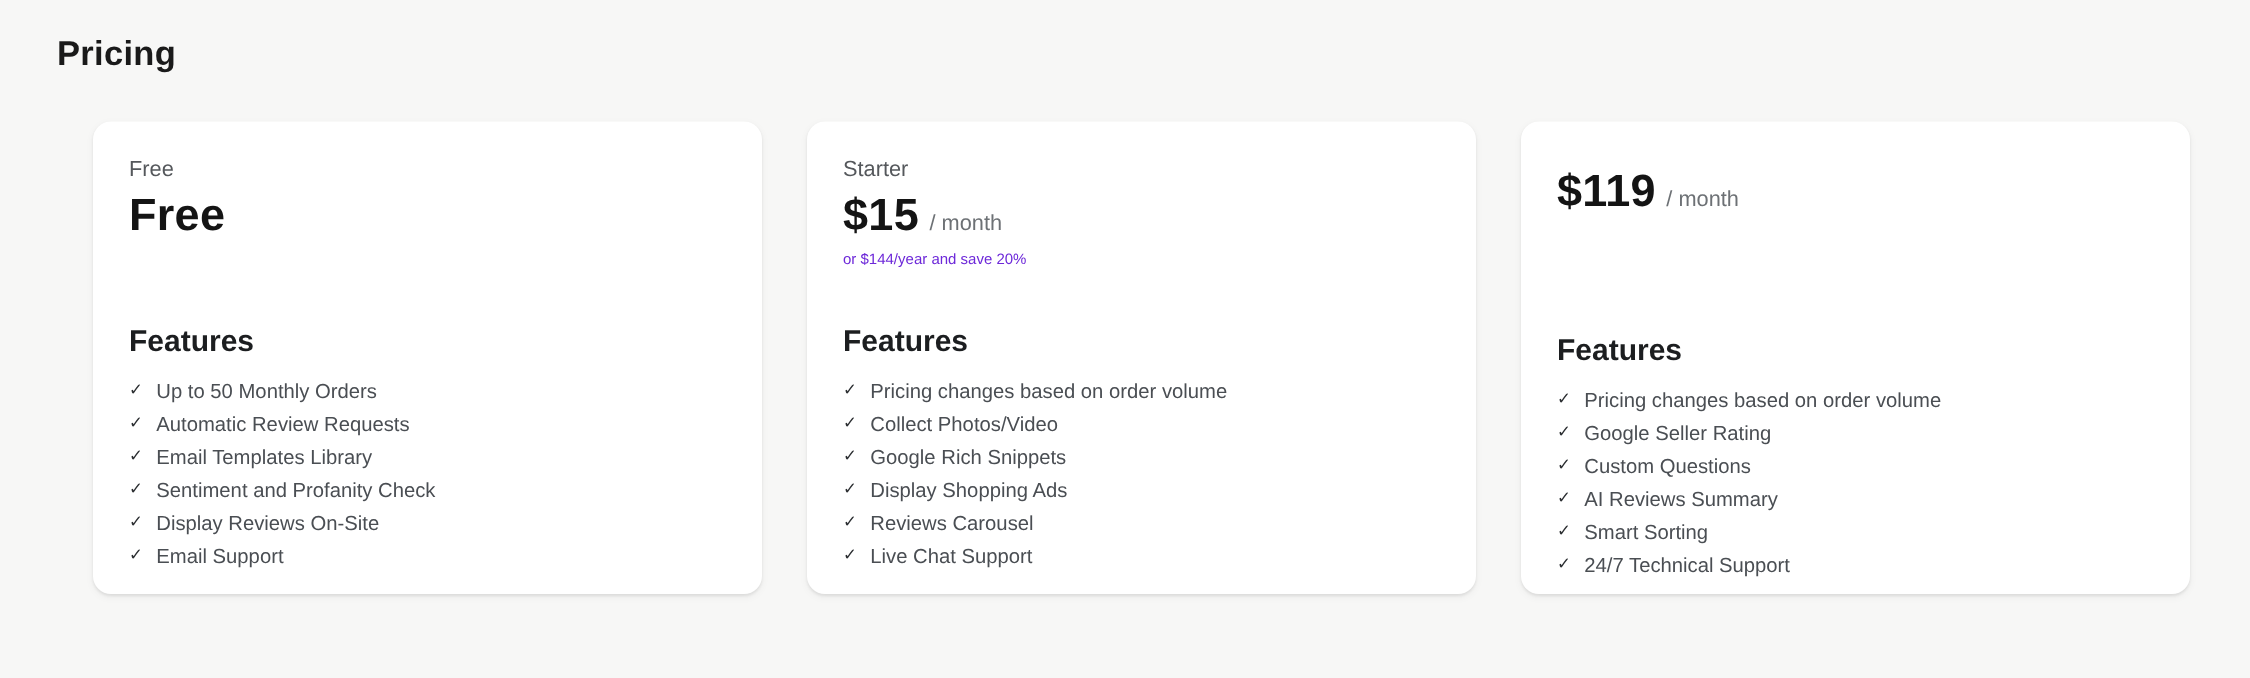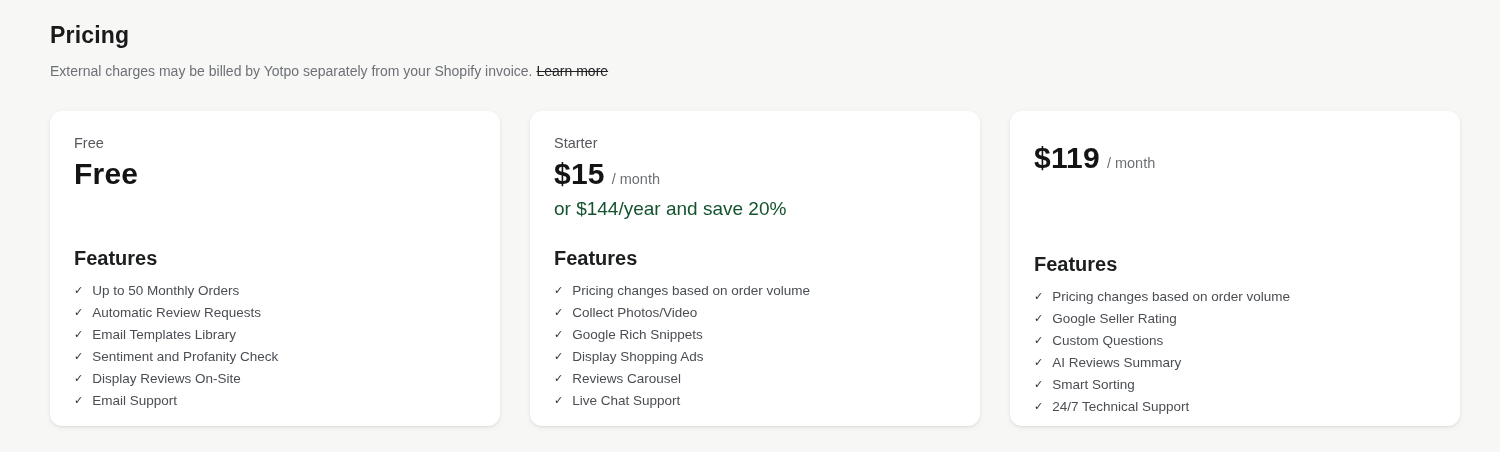--- a/index.html
+++ b/index.html
@@ -5,21 +5,21 @@
   * { box-sizing: border-box; }
   html, body { margin: 0; padding: 0; }
   body {
     background: #f7f7f6;
     font-family: "Liberation Sans", sans-serif;
     -webkit-font-smoothing: antialiased;
   }
   .page {
     width: 1500px;
     height: 452px;
-    padding: 22px 40px 0 50px;
+    padding: 22px 40px 0 38px;
     overflow: hidden;
   }
   .page-title {
     margin: 0;
     font-size: 23px;
     font-weight: 700;
     color: #1a1a1a;
     letter-spacing: 0.2px;
   }
   .subtitle {
@@ -30,20 +30,21 @@
   .learn-more {
     color: #202223;
     text-decoration: line-through;
     cursor: pointer;
     margin-left: 4px;
   }
   .cards {
     display: flex;
     gap: 30px;
     margin-top: 32px;
+    margin-left: 24px;
   }
   .card {
     width: 450px;
     height: 315px;
     background: #ffffff;
     border-radius: 12px;
     padding: 24px;
     box-shadow: 0 1px 2px rgba(0,0,0,0.08), 0 2px 6px rgba(0,0,0,0.05);
   }
   .plan-head { height: 112px; }
@@ -64,22 +65,22 @@
     line-height: 1.1;
   }
   .period {
     font-size: 14.5px;
     color: #6d7175;
     margin-left: 7px;
     text-align: right;
   }
   .annual {
     margin-top: 8px;
-    font-size: 19px;
-    color: #14532d;
+    font-size: 10px;
+    color: #6d28d9;
     min-height: 16px;
   }
   .features-heading {
     margin: 0;
     font-size: 20px;
     font-weight: 700;
     color: #1c1e20;
   }
   .features {
     list-style: none;
@@ -102,21 +103,20 @@
     flex: 0 0 auto;
   }
 </style>
 </head>
 <body>
 
 <div class="page">
 
   <h1 class="page-title">Pricing</h1>
 
-  <p class="subtitle"><span>External charges may be billed by Yotpo separately from your Shopify invoice.</span><a class="learn-more">Learn more</a></p>
 
   <div class="cards">
 
     <section class="card">
       <div class="plan-head">
         <div class="plan-name">Free</div>
         <div class="price-row">
           <span class="price">Free</span>
           <span class="period"></span>
         </div>

